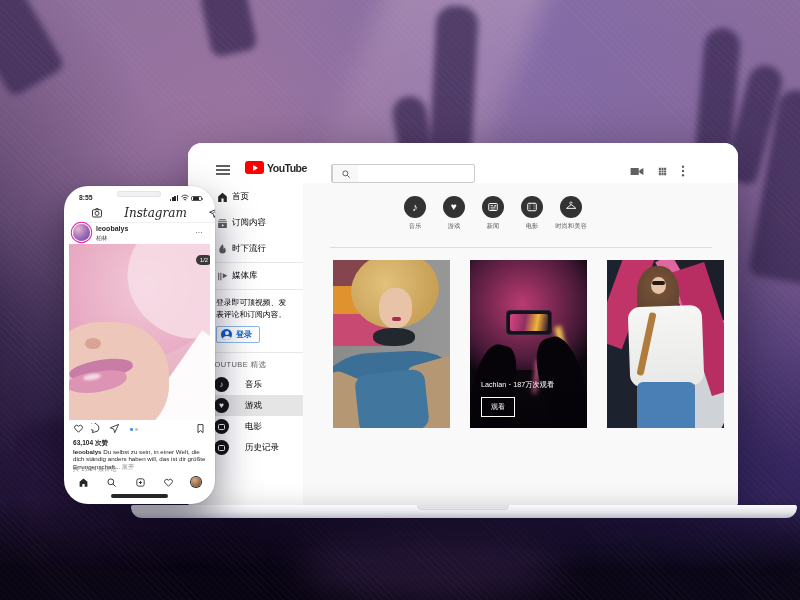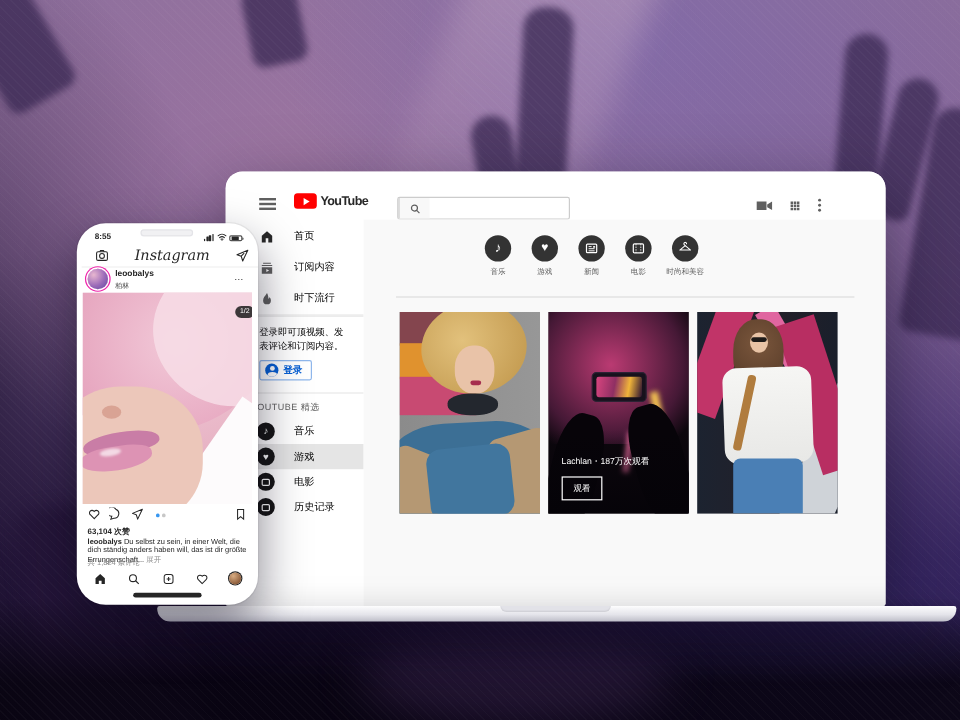--- a/index.html
+++ b/index.html
@@ -58,21 +58,21 @@
   .search-btn { width:26px; border-left:1px solid #ccc; background:#f8f8f8; display:flex;
     align-items:center; justify-content:center; cursor:pointer; color:#606060; }
   .yt-top-icons { position:absolute; left:442px; top:22px; display:flex; gap:13px; align-items:center; color:#606060; }
   .yt-top-icons .ic { cursor:pointer; display:flex; }
 
   .ic svg { display:block; }
 
   
   .yt-body { position:absolute; left:0; top:40px; right:0; bottom:0; display:flex; }
   .yt-sidebar { width:115px; background:#fff; flex:none; padding-top:1px; }
-  .sb-item { height:26px; display:flex; align-items:center; padding-left:28px; gap:16px; cursor:pointer; }
+  .sb-item { height:26px; display:flex; align-items:center; padding-left:28px; gap:3px; cursor:pointer; }
   .sb-item .sb-ico { width:13px; height:13px; color:#606060; flex:none; display:flex; }
   .sb-label { font-size:8.5px; color:#030303; white-space:nowrap; }
   .sb-div { height:1px; background:#e8e8e8; }
   .signin-block { padding:7px 12px 8px 28px; }
   .signin-text { font-size:7.8px; line-height:11.5px; color:#030303; }
   .signin-btn { margin-top:6px; display:inline-flex; align-items:center; gap:4px; height:17px;
     padding:0 7px 0 4px; border:1px solid rgba(6,95,212,.45); border-radius:2px; cursor:pointer;
     color:#065fd4; font-size:8px; font-weight:bold; background:#fff; }
   .signin-btn .avatar-ic { width:11px; height:11px; border-radius:50%; background:#065fd4; position:relative; overflow:hidden; }
   .avatar-ic:before { content:""; position:absolute; left:3.5px; top:2px; width:4px; height:4px; border-radius:50%; background:#fff; }
@@ -85,21 +85,21 @@
   .glyph-ring { width:7px; height:7px; border:1.2px solid #fff; border-radius:50%; }
   .glyph-rect { width:7px; height:6px; border:1.2px solid #fff; border-radius:1.5px; }
 
   .yt-main { flex:1; background:#f9f9f9; position:relative; }
   .cat-row { position:absolute; left:101px; top:13px; display:flex; gap:17px; }
   .cat { width:22px; display:flex; flex-direction:column; align-items:center; cursor:pointer; }
   .cat-circle { width:22px; height:22px; border-radius:50%; background:#333; color:#fff;
     display:flex; align-items:center; justify-content:center; font-size:11px; line-height:1; }
   .cat-label { margin-top:4px; font-size:6.3px; color:#606060; white-space:nowrap; }
   .main-divider { position:absolute; left:27px; top:64px; width:382px; height:1px; background:#ddd; }
-  .cards { position:absolute; left:30px; top:77px; display:flex; gap:7px; }
+  .cards { position:absolute; left:30px; top:77px; display:flex; gap:20px; }
   .card { width:117px; height:168px; position:relative; overflow:hidden; background:#222; cursor:pointer; }
   .card i { position:absolute; display:block; }
 
   
   .card1 { background:linear-gradient(90deg,#8b8b8b 0%, #979797 100%); }
   .c1-maroon{ left:0; top:0; width:64px; height:28px; background:#84454e; }
   .c1-orange{ left:0; top:26px; width:70px; height:30px; background:#e0922e; }
   .c1-pink  { left:0; top:54px; width:64px; height:32px; background:#c84a72; }
   .c1-hair  { left:18px; top:-8px; width:88px; height:76px; border-radius:50%;
               background:radial-gradient(circle at 40% 40%, #e2c17c, #c79f55 75%); transform:rotate(-8deg); }
@@ -150,21 +150,21 @@
     border-radius:24px; z-index:30; box-shadow:0 18px 40px rgba(10,5,25,.5), 0 0 0 1px rgba(0,0,0,.05); overflow:hidden; }
   .ig-time { position:absolute; left:15px; top:8px; font-size:6.8px; font-weight:bold; color:#262626; }
   .ig-notch { position:absolute; left:53px; top:5px; width:44px; height:6px; border-radius:3px;
     background:#f1f1f3; box-shadow:inset 0 0 0 1px #e4e4e8; }
   .ig-status { position:absolute; right:13px; top:8px; display:flex; align-items:flex-end; gap:2.5px; height:7px; }
   .sig { display:flex; align-items:flex-end; gap:.8px; }
   .sig span { width:1.4px; background:#262626; border-radius:.5px; display:block; }
   .batt { width:11px; height:5.5px; border:1px solid rgba(38,38,38,.8); border-radius:1.5px; position:relative; }
   .batt:before { content:""; position:absolute; left:.5px; top:.5px; bottom:.5px; width:6px; background:#262626; border-radius:.5px; }
   .batt:after  { content:""; position:absolute; right:-2px; top:1.2px; width:1.2px; height:2.2px; background:rgba(38,38,38,.8); border-radius:0 1px 1px 0; }
-  .ig-header { position:absolute; left:4px; top:18px; width:100%; height:19px;
+  .ig-header { position:absolute; left:16px; top:18px; width:100%; height:19px;
     display:flex; align-items:center; justify-content:space-between; padding:0 11px;
     border-bottom:.5px solid #f0f0f0; color:#262626; }
   .ig-logo { font-family:"DejaVu Serif","Liberation Serif",serif; font-style:italic; font-size:12px; color:#262626; }
   .ig-posthead { position:absolute; left:0; top:38px; width:100%; height:15px; }
   .ig-avatar { position:absolute; left:9px; top:0; width:17px; height:17px; border-radius:50%;
     background:radial-gradient(circle at 30% 30%, #e8b7d0, #9a6ab8 55%, #5a4a9e);
     box-shadow:0 0 0 1.2px #fff, 0 0 0 2.2px #e2a
     ; }
   .ig-user { position:absolute; left:32px; top:1px; font-size:7px; font-weight:bold; color:#262626; }
   .ig-loc  { position:absolute; left:32px; top:9.5px; font-size:5.8px; color:#3c3c3c; }
@@ -278,20 +278,28 @@
         </div>
         <div class="sb-item">
           <span class="sb-ico">
               <svg width="13" height="13" viewBox="0 0 24 24" fill="currentColor">
                 <path d="M12 2C9 7 6 9 6 13.5A6 6 0 0 0 18 13.5c0-2-1-3.6-2.1-5.1-.3 1.6-1 2.4-2 2.7.6-2.6-.4-6.1-1.9-9.1z"></path>
               </svg>
             </span>
           <span class="sb-label">时下流行</span>
         </div>
         <div class="sb-div"></div>
+        <div class="sb-item">
+          <span class="sb-ico">
+              <svg width="13" height="13" viewBox="0 0 24 24" fill="currentColor">
+                <path d="M4 5h2v14H4zM8 5h2v14H8zM12.5 6 21 10.7l-8.5 4.7z"></path>
+              </svg>
+            </span>
+          <span class="sb-label">媒体库</span>
+        </div>
         <div class="sb-div"></div>
         <div class="signin-block">
           <div class="signin-text">登录即可顶视频、发表评论和订阅内容。</div>
           <div class="signin-btn">
             <span class="avatar-ic"></span>
             <span>登录</span>
           </div>
         </div>
         <div class="sb-div"></div>
         <div class="sb-section">YOUTUBE 精选</div>

